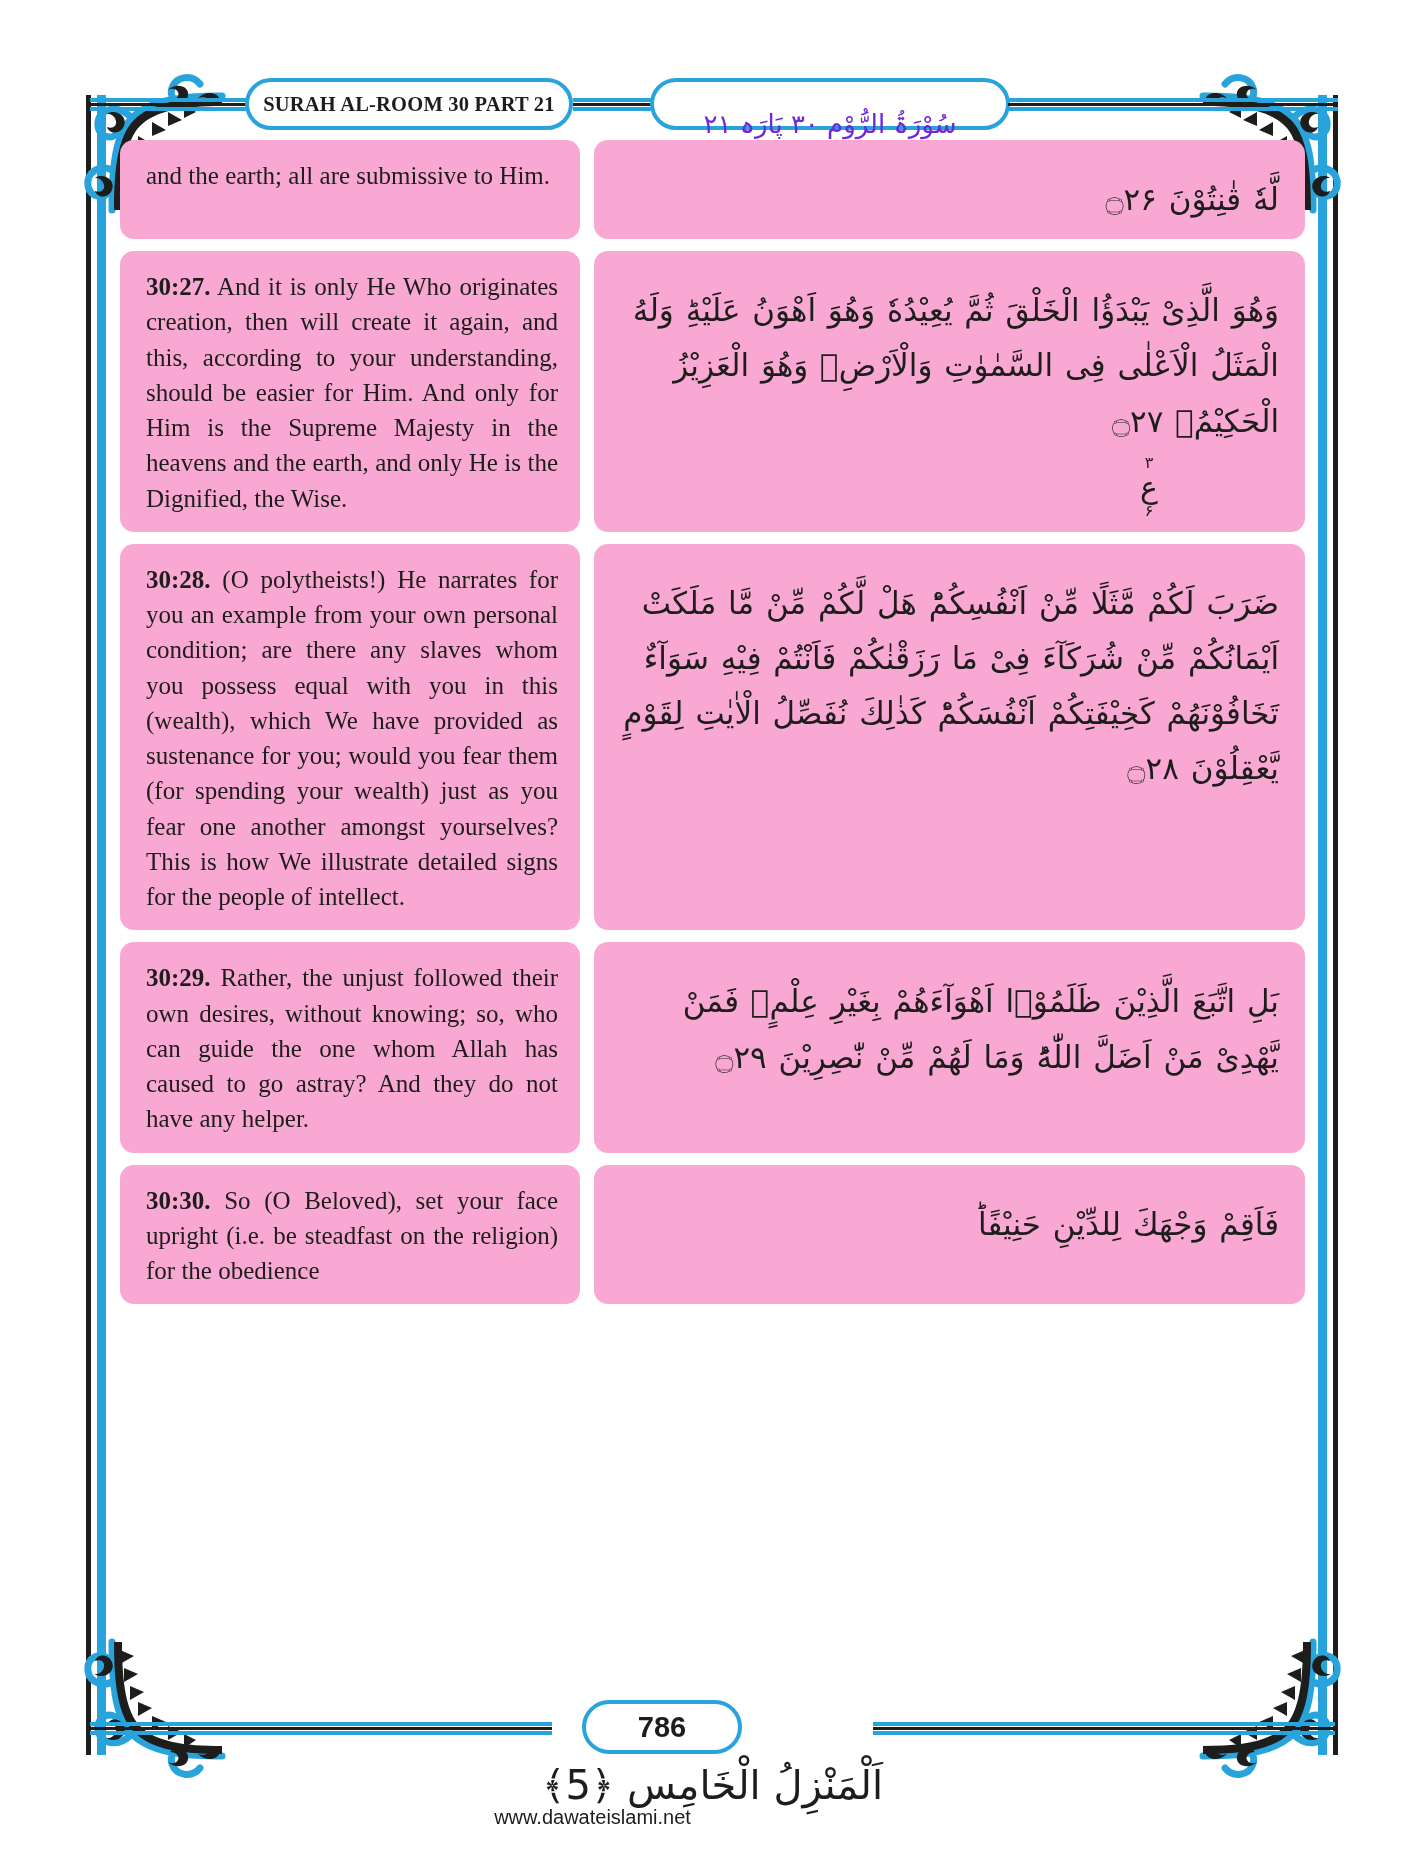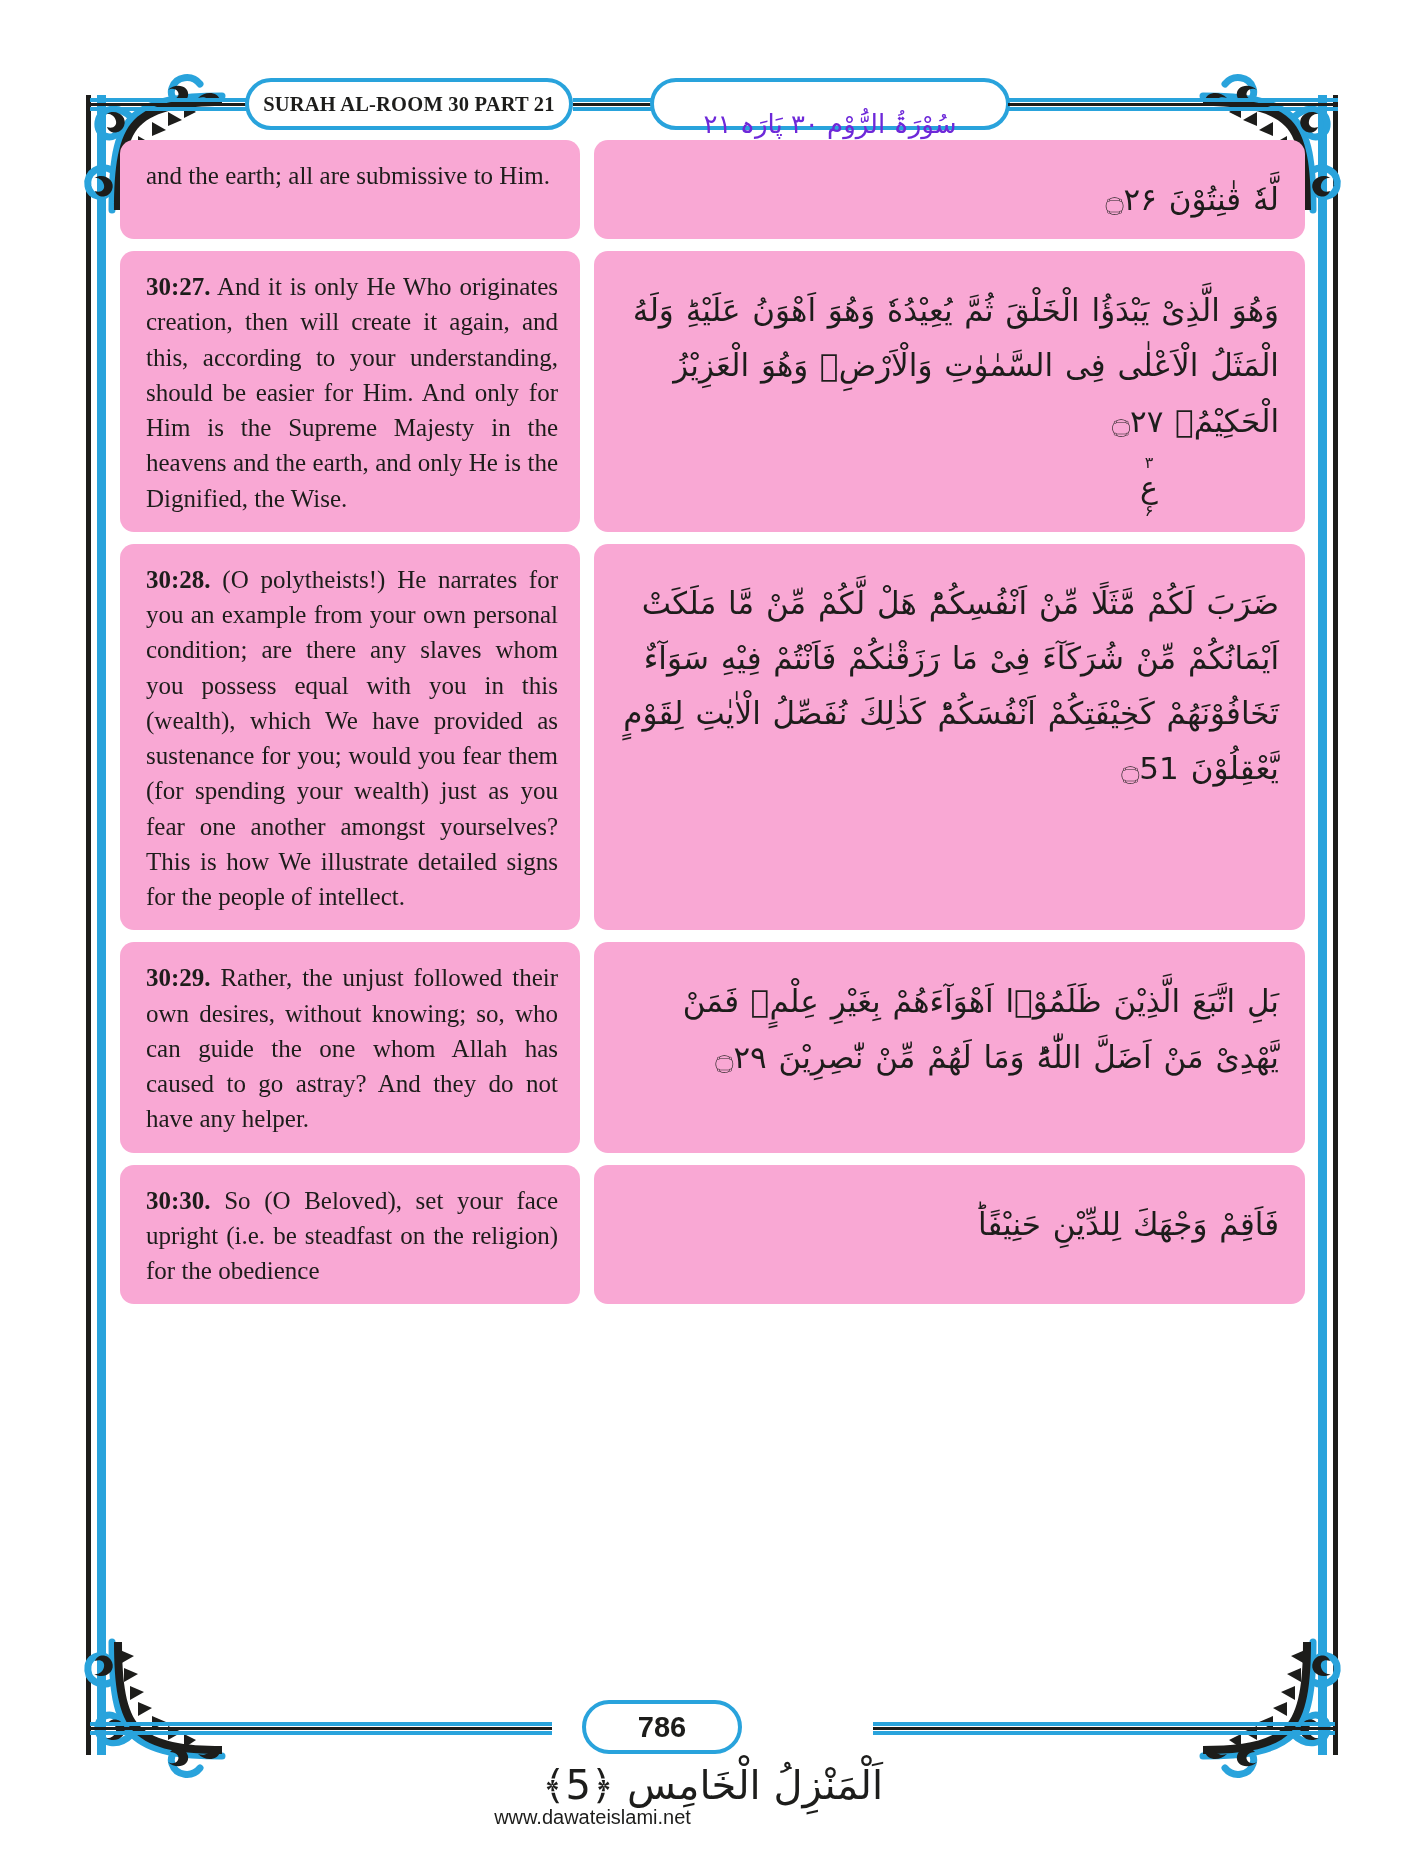--- a/index.html
+++ b/index.html
@@ -400,21 +400,21 @@
       <div class="cell cell-ar">
         <p class="ar-text">وَهُوَ الَّذِیْ یَبْدَؤُا الْخَلْقَ ثُمَّ یُعِیْدُهٗ وَهُوَ اَهْوَنُ عَلَیْهِؕ وَلَهُ الْمَثَلُ الْاَعْلٰى فِی السَّمٰوٰتِ وَالْاَرْضِۚ وَهُوَ الْعَزِیْزُ الْحَكِیْمُ۠ ۝۲۷</p>
       </div>
     </div>
 
     <div class="verse-row">
       <div class="cell cell-en">
         <p class="en-text"><span class="vnum">30:28.</span> <span>(O polytheists!) He narrates for you an example from your own personal condition; are there any slaves whom you possess equal with you in this (wealth), which We have provided as sustenance for you; would you fear them (for spending your wealth) just as you fear one another amongst yourselves? This is how We illustrate detailed signs for the people of intellect.</span></p>
       </div>
       <div class="cell cell-ar">
-        <p class="ar-text">ضَرَبَ لَكُمْ مَّثَلًا مِّنْ اَنْفُسِكُمْؕ هَلْ لَّكُمْ مِّنْ مَّا مَلَكَتْ اَیْمَانُكُمْ مِّنْ شُرَكَآءَ فِیْ مَا رَزَقْنٰكُمْ فَاَنْتُمْ فِیْهِ سَوَآءٌ تَخَافُوْنَهُمْ كَخِیْفَتِكُمْ اَنْفُسَكُمْؕ كَذٰلِكَ نُفَصِّلُ الْاٰیٰتِ لِقَوْمٍ یَّعْقِلُوْنَ ۝51</p>
+        <p class="ar-text">ضَرَبَ لَكُمْ مَّثَلًا مِّنْ اَنْفُسِكُمْؕ هَلْ لَّكُمْ مِّنْ مَّا مَلَكَتْ اَیْمَانُكُمْ مِّنْ شُرَكَآءَ فِیْ مَا رَزَقْنٰكُمْ فَاَنْتُمْ فِیْهِ سَوَآءٌ تَخَافُوْنَهُمْ كَخِیْفَتِكُمْ اَنْفُسَكُمْؕ كَذٰلِكَ نُفَصِّلُ الْاٰیٰتِ لِقَوْمٍ یَّعْقِلُوْنَ ۝۲۸</p>
       </div>
     </div>
 
     <div class="verse-row">
       <div class="cell cell-en">
         <p class="en-text"><span class="vnum">30:29.</span> <span>Rather, the unjust followed their own desires, without knowing; so, who can guide the one whom Allah has caused to go astray? And they do not have any helper.</span></p>
       </div>
       <div class="cell cell-ar">
         <p class="ar-text">بَلِ اتَّبَعَ الَّذِیْنَ ظَلَمُوْۤا اَهْوَآءَهُمْ بِغَیْرِ عِلْمٍۚ فَمَنْ یَّهْدِیْ مَنْ اَضَلَّ اللّٰهُؕ وَمَا لَهُمْ مِّنْ نّٰصِرِیْنَ ۝۲۹</p>
       </div>

